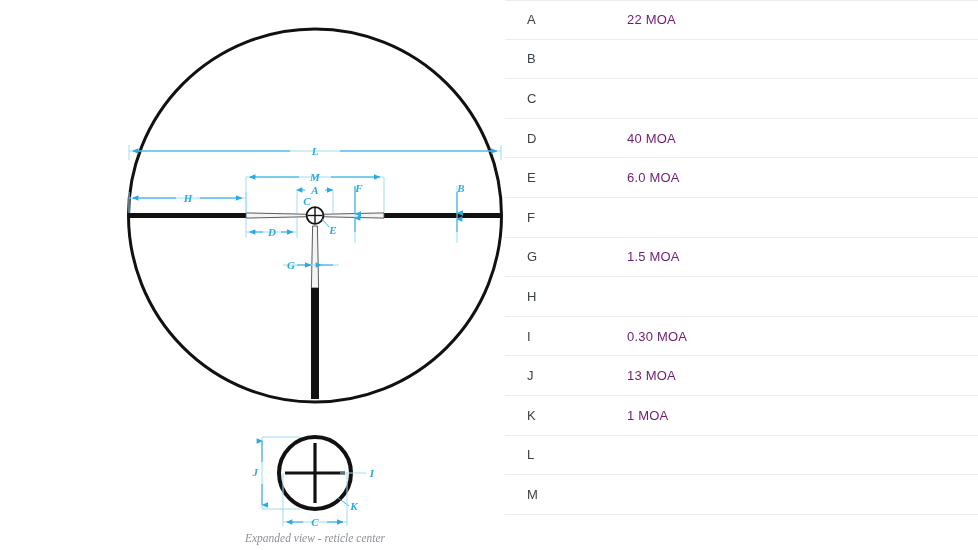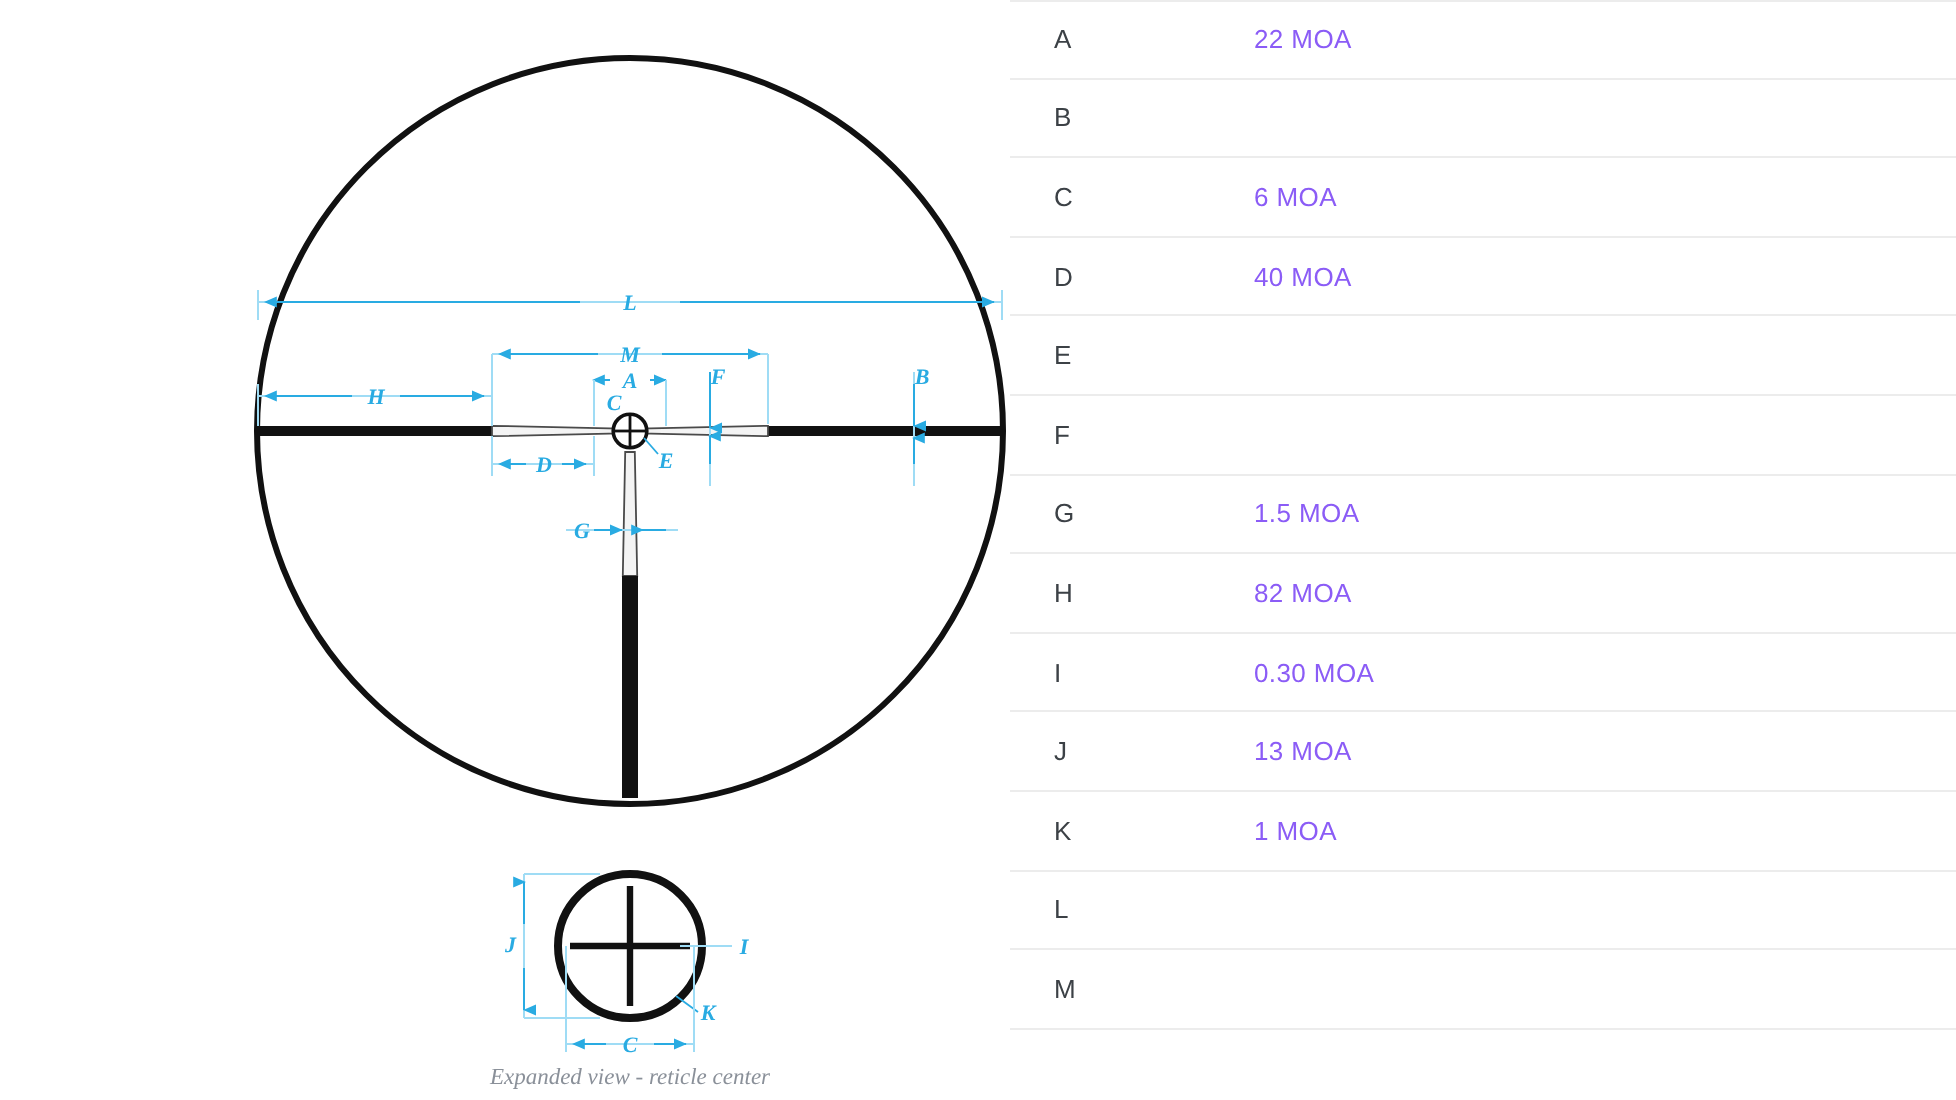--- a/index.html
+++ b/index.html
@@ -70,21 +70,21 @@
   }
   .spec-key {
     flex: 0 0 100px;
     font-size: 13px;
     color: #3c4146;
     letter-spacing: .2px;
   }
   .spec-val {
     flex: 1 1 auto;
     font-size: 13px;
-    color: #8b5cf6;
+    color: #701a75;
     letter-spacing: .2px;
   }
 </style>
 </head>
 <body>
 
 <div id="root">
 
   <div id="diagram-panel">
     <svg id="reticle-svg" width="505" height="550" viewBox="0 0 505 550">
@@ -247,39 +247,38 @@
 
   <div class="spec-row">
         <div class="spec-key">A</div>
         <div class="spec-val">22 MOA</div>
       </div>
       <div class="spec-row">
         <div class="spec-key">B</div>
       </div>
       <div class="spec-row">
         <div class="spec-key">C</div>
-        <div class="spec-val">6 MOA</div>
       </div>
       <div class="spec-row">
         <div class="spec-key">D</div>
         <div class="spec-val">40 MOA</div>
       </div>
       <div class="spec-row">
         <div class="spec-key">E</div>
+        <div class="spec-val">6.0 MOA</div>
       </div>
       <div class="spec-row">
         <div class="spec-key">F</div>
       </div>
       <div class="spec-row">
         <div class="spec-key">G</div>
         <div class="spec-val">1.5 MOA</div>
       </div>
       <div class="spec-row">
         <div class="spec-key">H</div>
-        <div class="spec-val">82 MOA</div>
       </div>
       <div class="spec-row">
         <div class="spec-key">I</div>
         <div class="spec-val">0.30 MOA</div>
       </div>
       <div class="spec-row">
         <div class="spec-key">J</div>
         <div class="spec-val">13 MOA</div>
       </div>
       <div class="spec-row">

